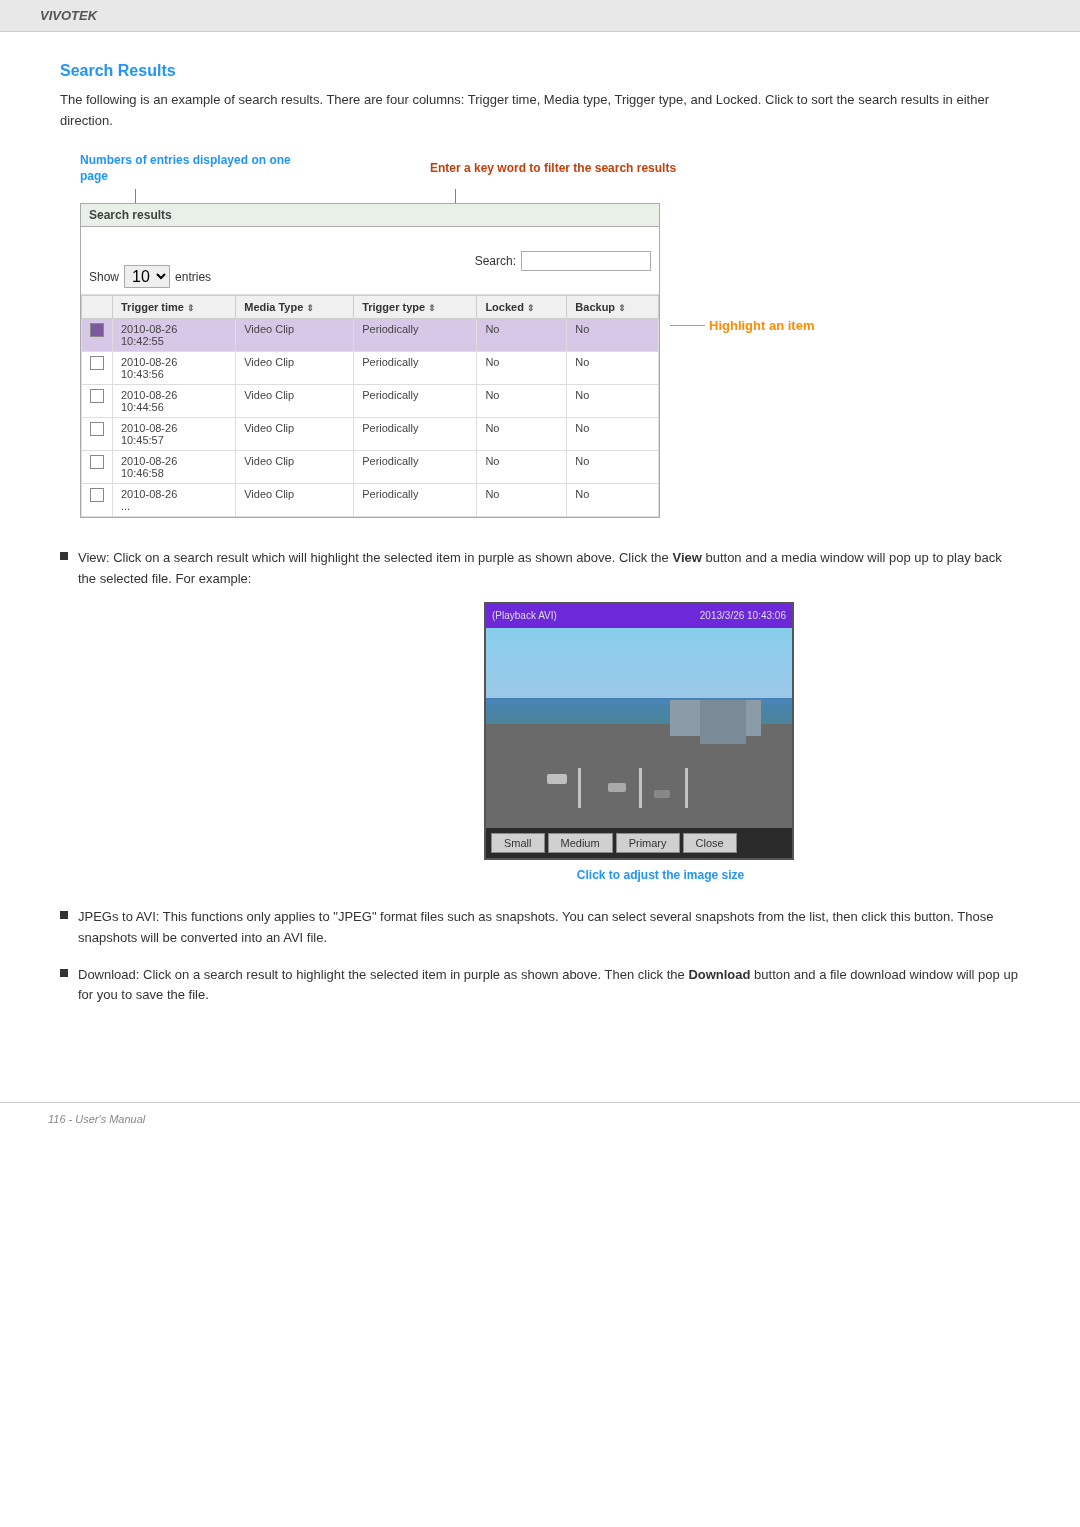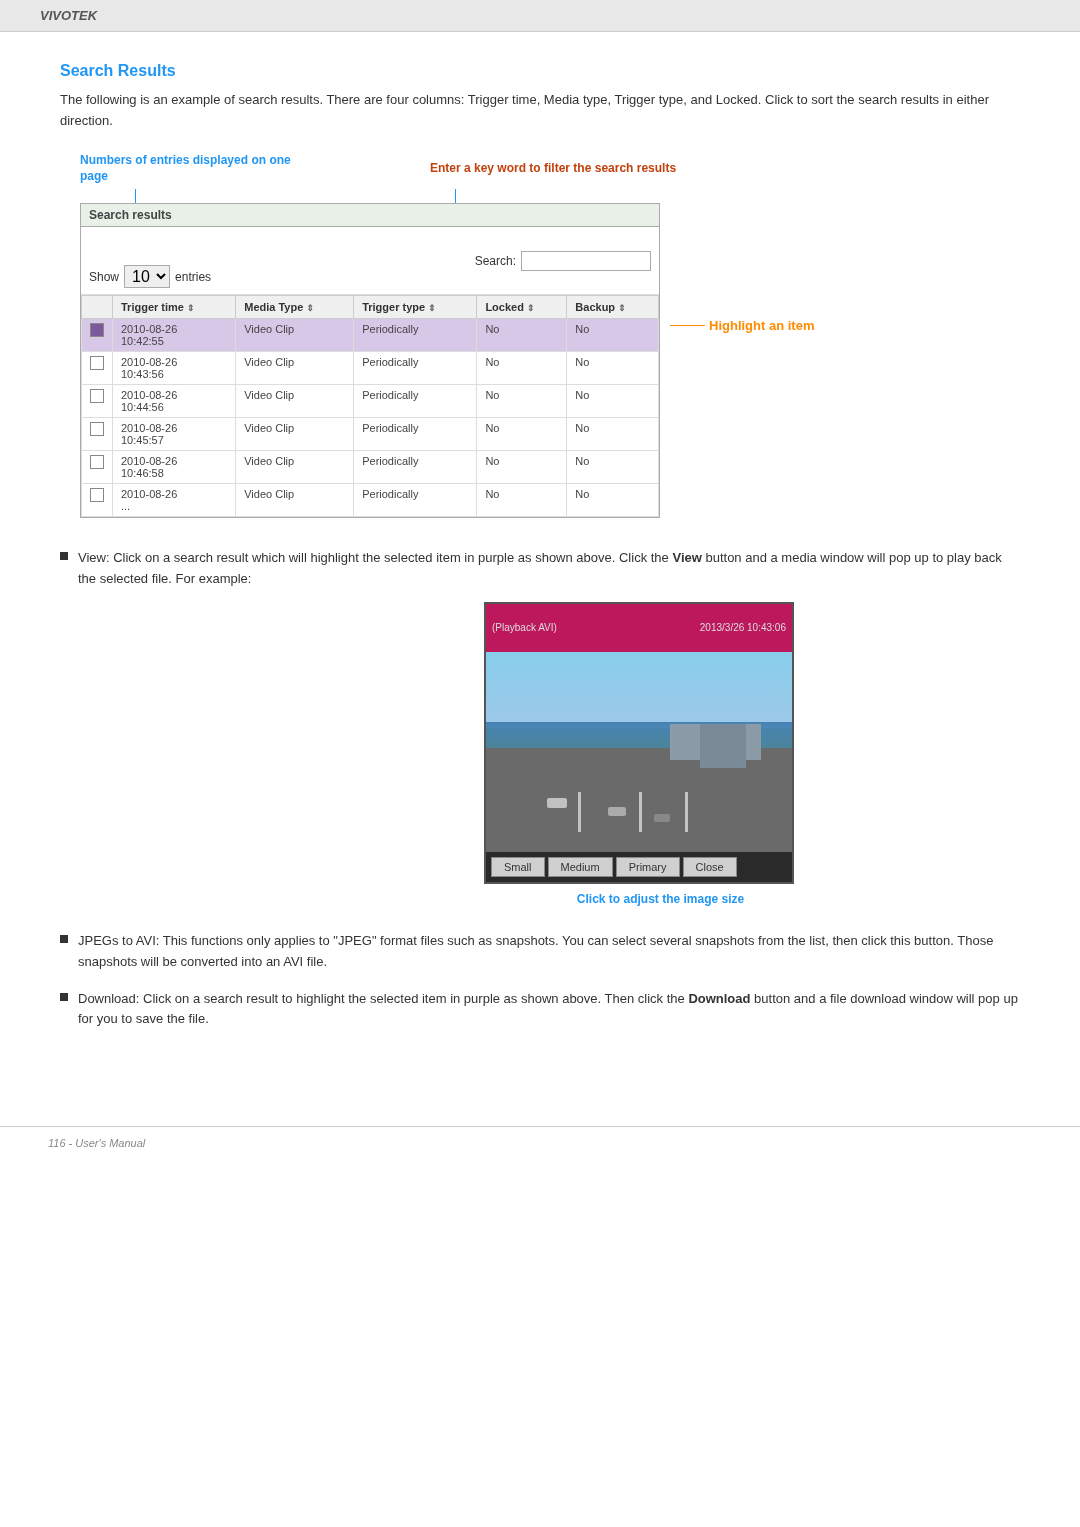--- a/index.html
+++ b/index.html
@@ -195,22 +195,22 @@
       width: 310px;
       border: 2px solid #555;
       background: #000;
       position: relative;
     }
 
     .playback-header {
       display: flex;
       justify-content: space-between;
       align-items: center;
-      padding: 16px 6px;
-      background: #be185d;
+      padding: 4px 6px;
+      background: #6d28d9;
       color: #ddd;
       font-size: 10px;
     }
 
     .playback-video {
       width: 100%;
       height: 200px;
       background: linear-gradient(
         to bottom,
         #87CEEB 0%, #87CEEB 35%,

